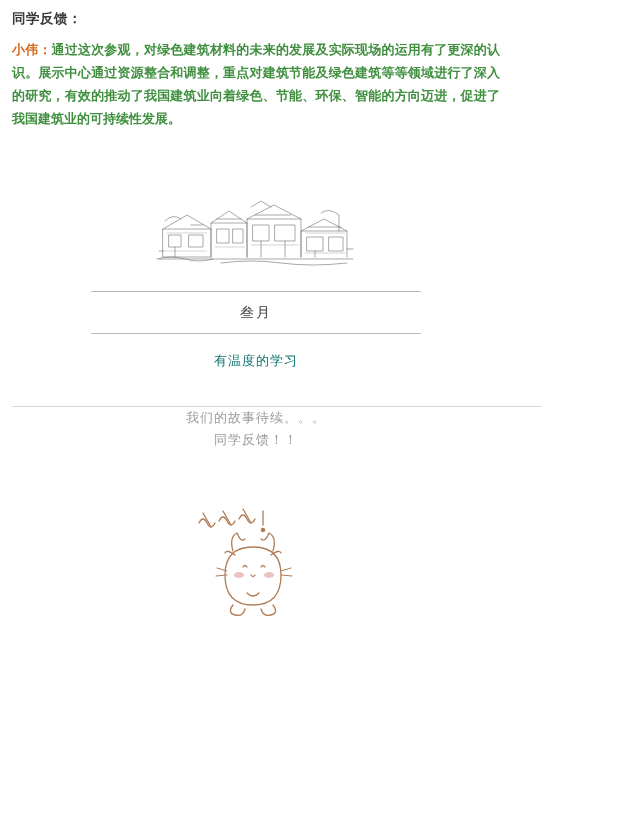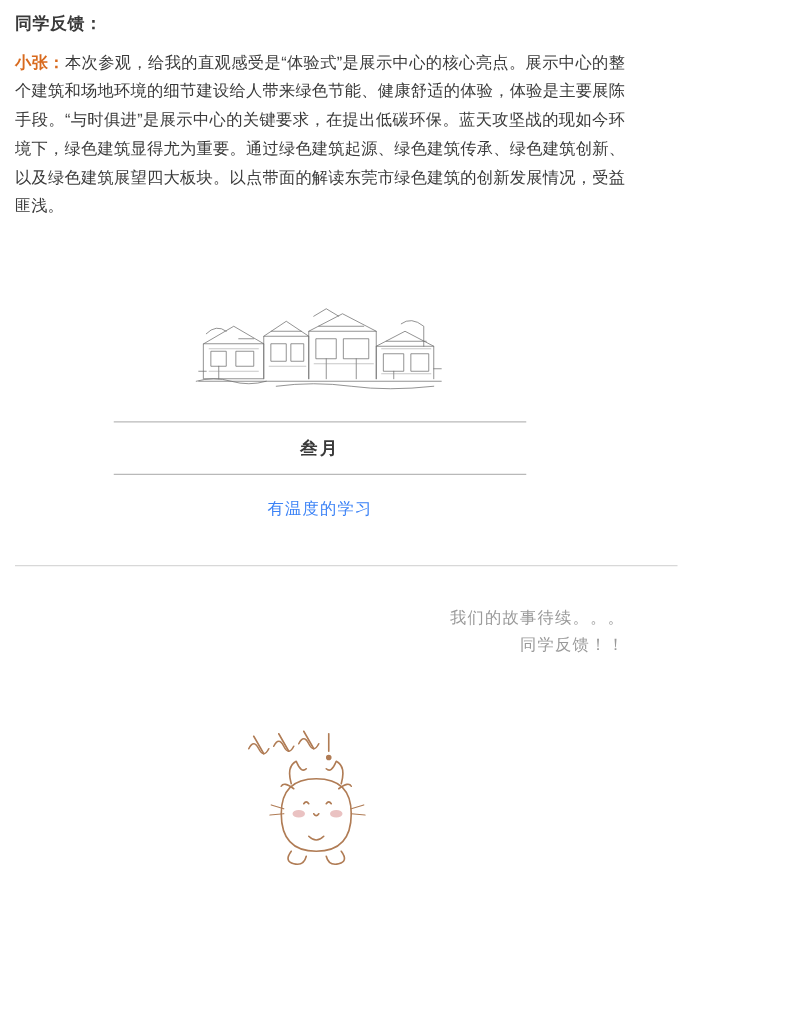--- a/index.html
+++ b/index.html
@@ -62,42 +62,41 @@
     width: 330px;
     margin: 20px auto 0 auto;
   }
   .card-top-rule {
     border-top: 1px solid #b9b9b9;
     margin: 0 0 0 0;
   }
   .card-title {
     text-align: center;
     font-size: 14px;
-    font-weight: bold;
+    font-weight: normal;
     color: #3a3a3a;
     padding: 12px 0 11px 0;
     border-bottom: 1px solid #b9b9b9;
     letter-spacing: 2px;
   }
   .card-sub {
     text-align: center;
     font-size: 13px;
-    color: #3b82f6;
+    color: #0f766e;
     padding: 18px 0 0 0;
     letter-spacing: 1px;
   }
   .divider {
     width: 530px;
     height: 1px;
     background: #d8d8d8;
     margin: 36px auto 0 auto;
   }
   .outro {
-    text-align: right;
-    margin-top: 30px;
+    text-align: center;
   }
   .outro-line {
     font-size: 13px;
     color: #9a9a9a;
     line-height: 22px;
     letter-spacing: 1px;
   }
   .cat-wrap {
     margin-top: 54px;
     text-align: center;
@@ -107,23 +106,23 @@
     margin: 0 auto;
   }
 </style>
 </head>
 <body>
 
 <div class="page">
 
   <div class="heading">同学反馈：</div>
 
-
-
-  <p class="para"><span class="speaker">小张：</span><span>本次参观，给我的直观感受是“体验式”是展示中心的核心亮点。展示中心的整个建筑和场地环境的细节建设给人带来绿色节能、健康舒适的体验，体验是主要展陈手段。“与时俱进”是展示中心的关键要求，在提出低碳环保。蓝天攻坚战的现如今环境下，绿色建筑显得尤为重要。通过绿色建筑起源、绿色建筑传承、绿色建筑创新、以及绿色建筑展望四大板块。以点带面的解读东莞市绿色建筑的创新发展情况，受益匪浅。</span></p>
+  <p class="para"><span class="speaker">小伟：</span><span class="green">通过这次参观，对绿色建筑材料的未来的发展及实际现场的运用有了更深的认识。展示中心通过资源整合和调整，重点对建筑节能及绿色建筑等等领域进行了深入的研究，有效的推动了我国建筑业向着绿色、节能、环保、智能的方向迈进，促进了我国建筑业的可持续性发展。</span></p>
+
+
 
   <div class="spacer-1"></div>
 
   <div class="sketch-wrap">
     <svg class="sketch" viewBox="0 0 210 86">
       <g stroke="#6f6f6f" stroke-width="0.6" fill="none" stroke-linecap="round">
         <path d="M8 74 L202 74"></path>
         <path d="M12 72 L60 72 L60 44 L12 44 Z"></path>
         <path d="M12 44 L36 30 L60 44"></path>
         <path d="M60 72 L60 38 L96 38 L96 72"></path>

